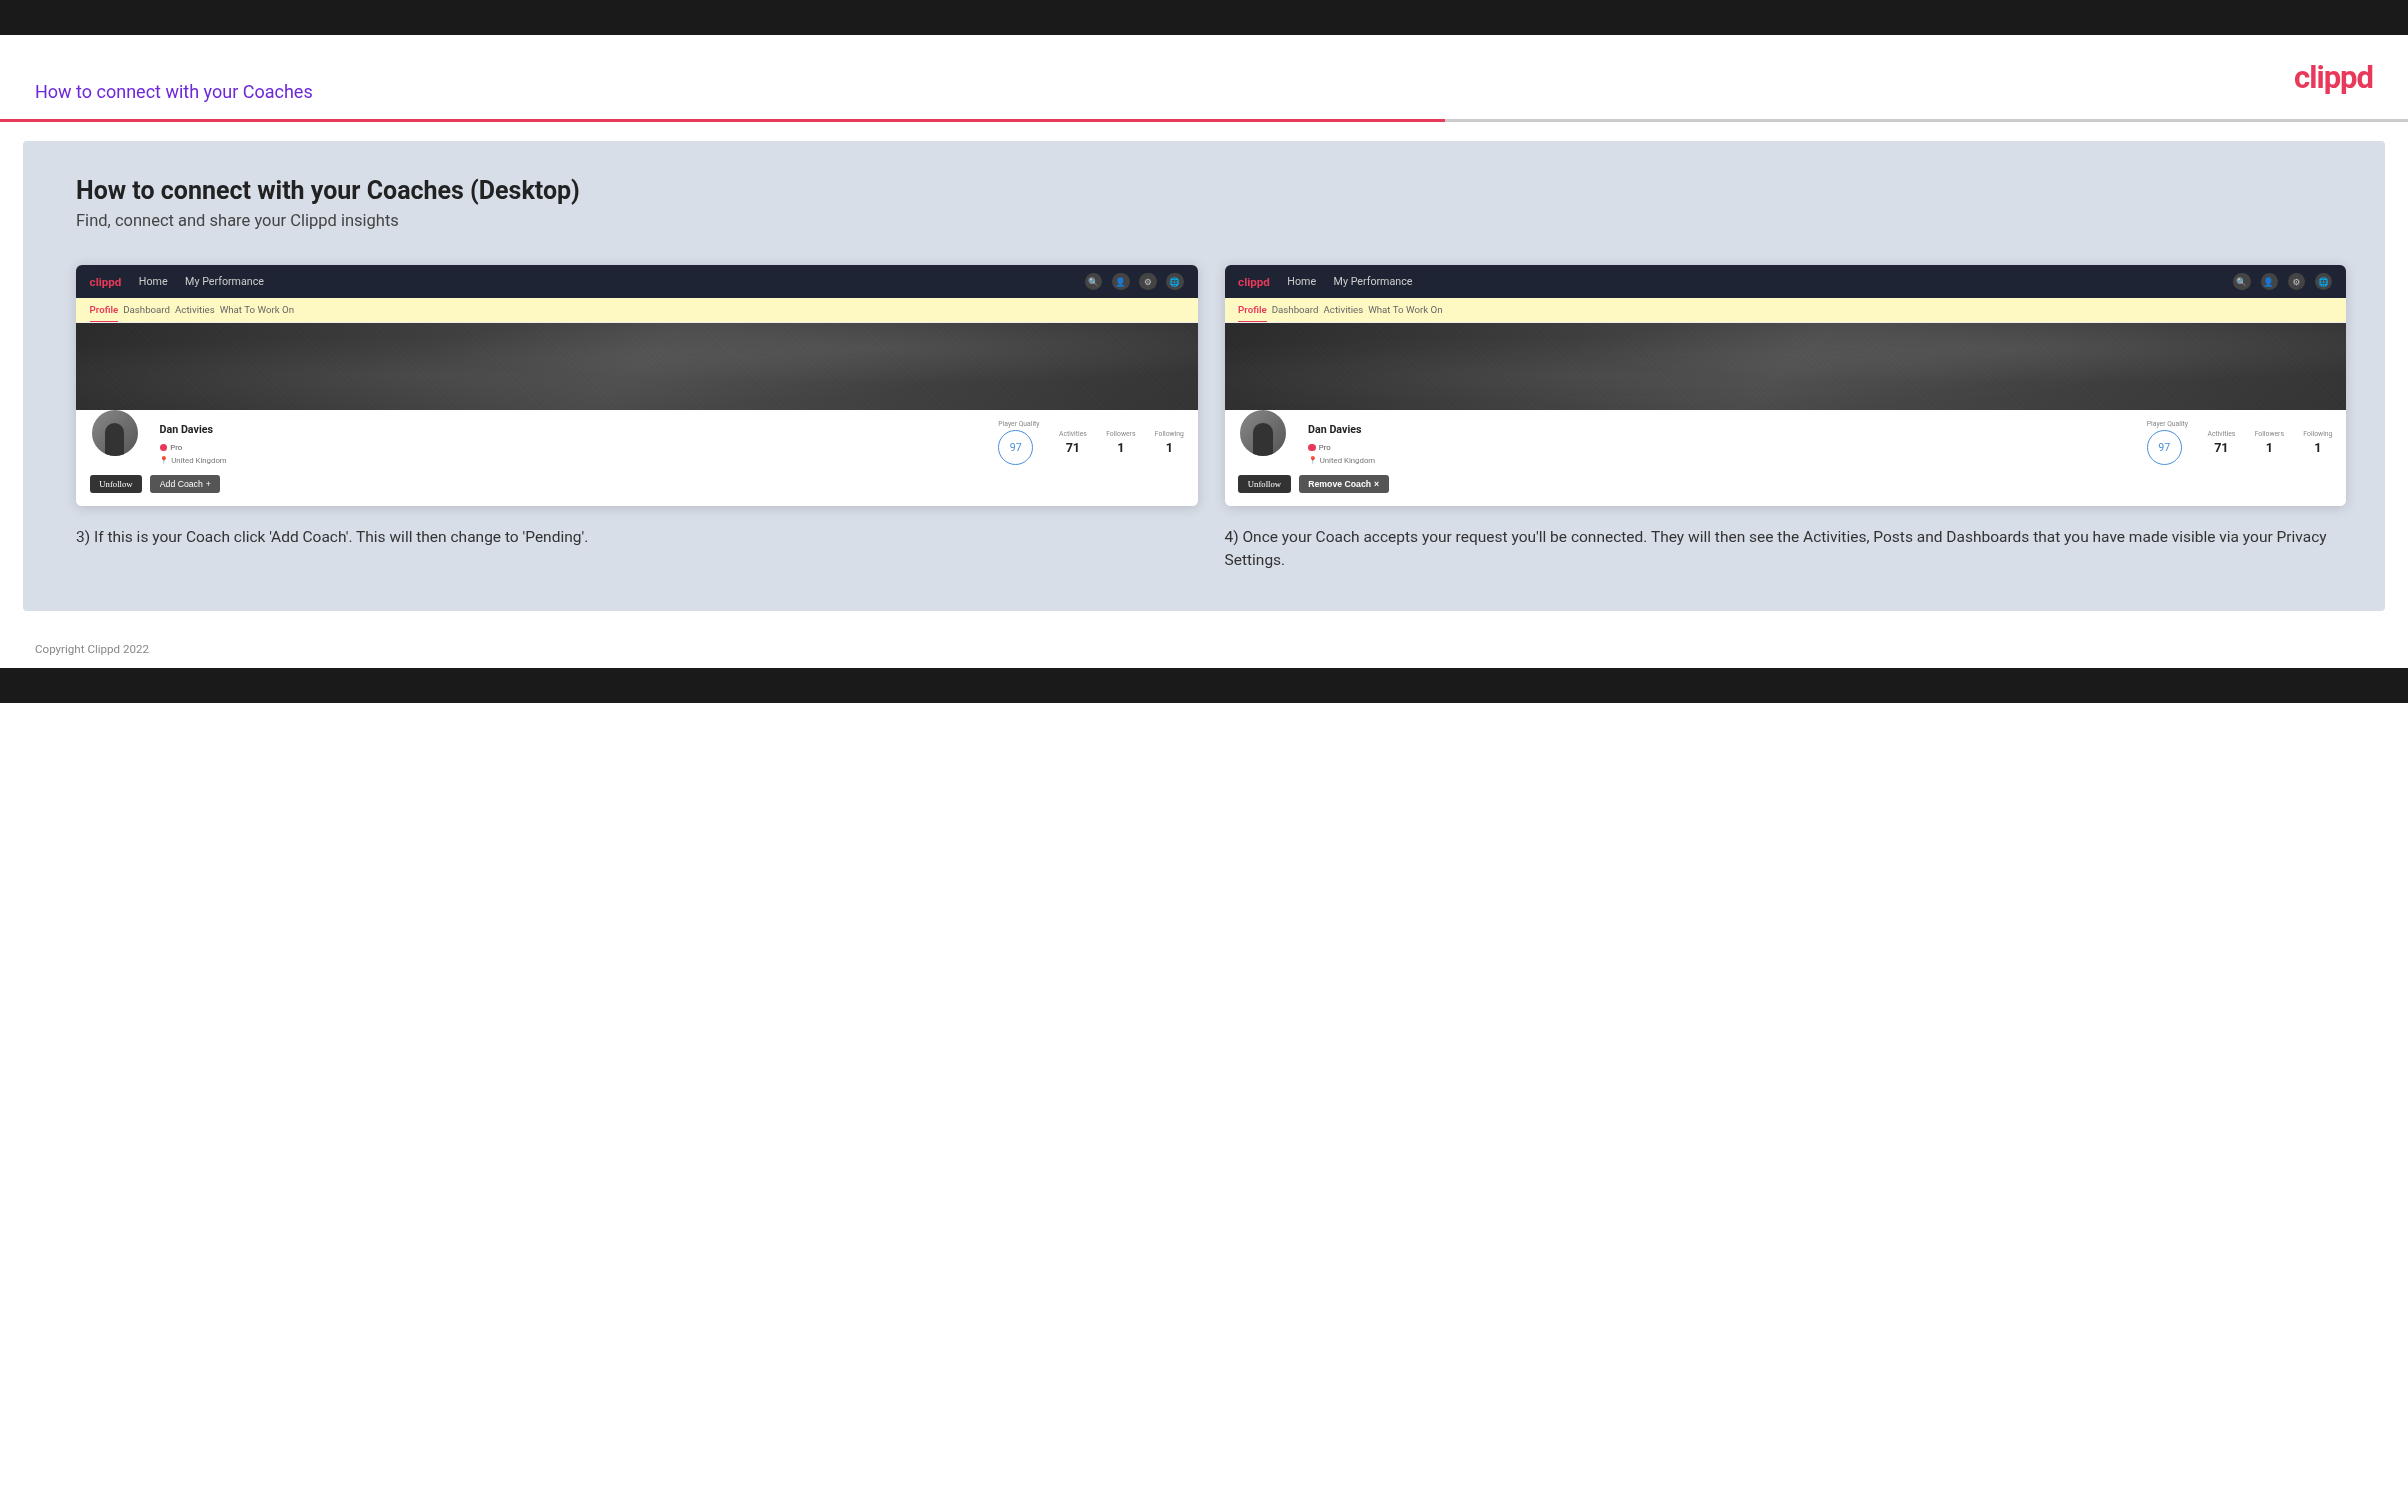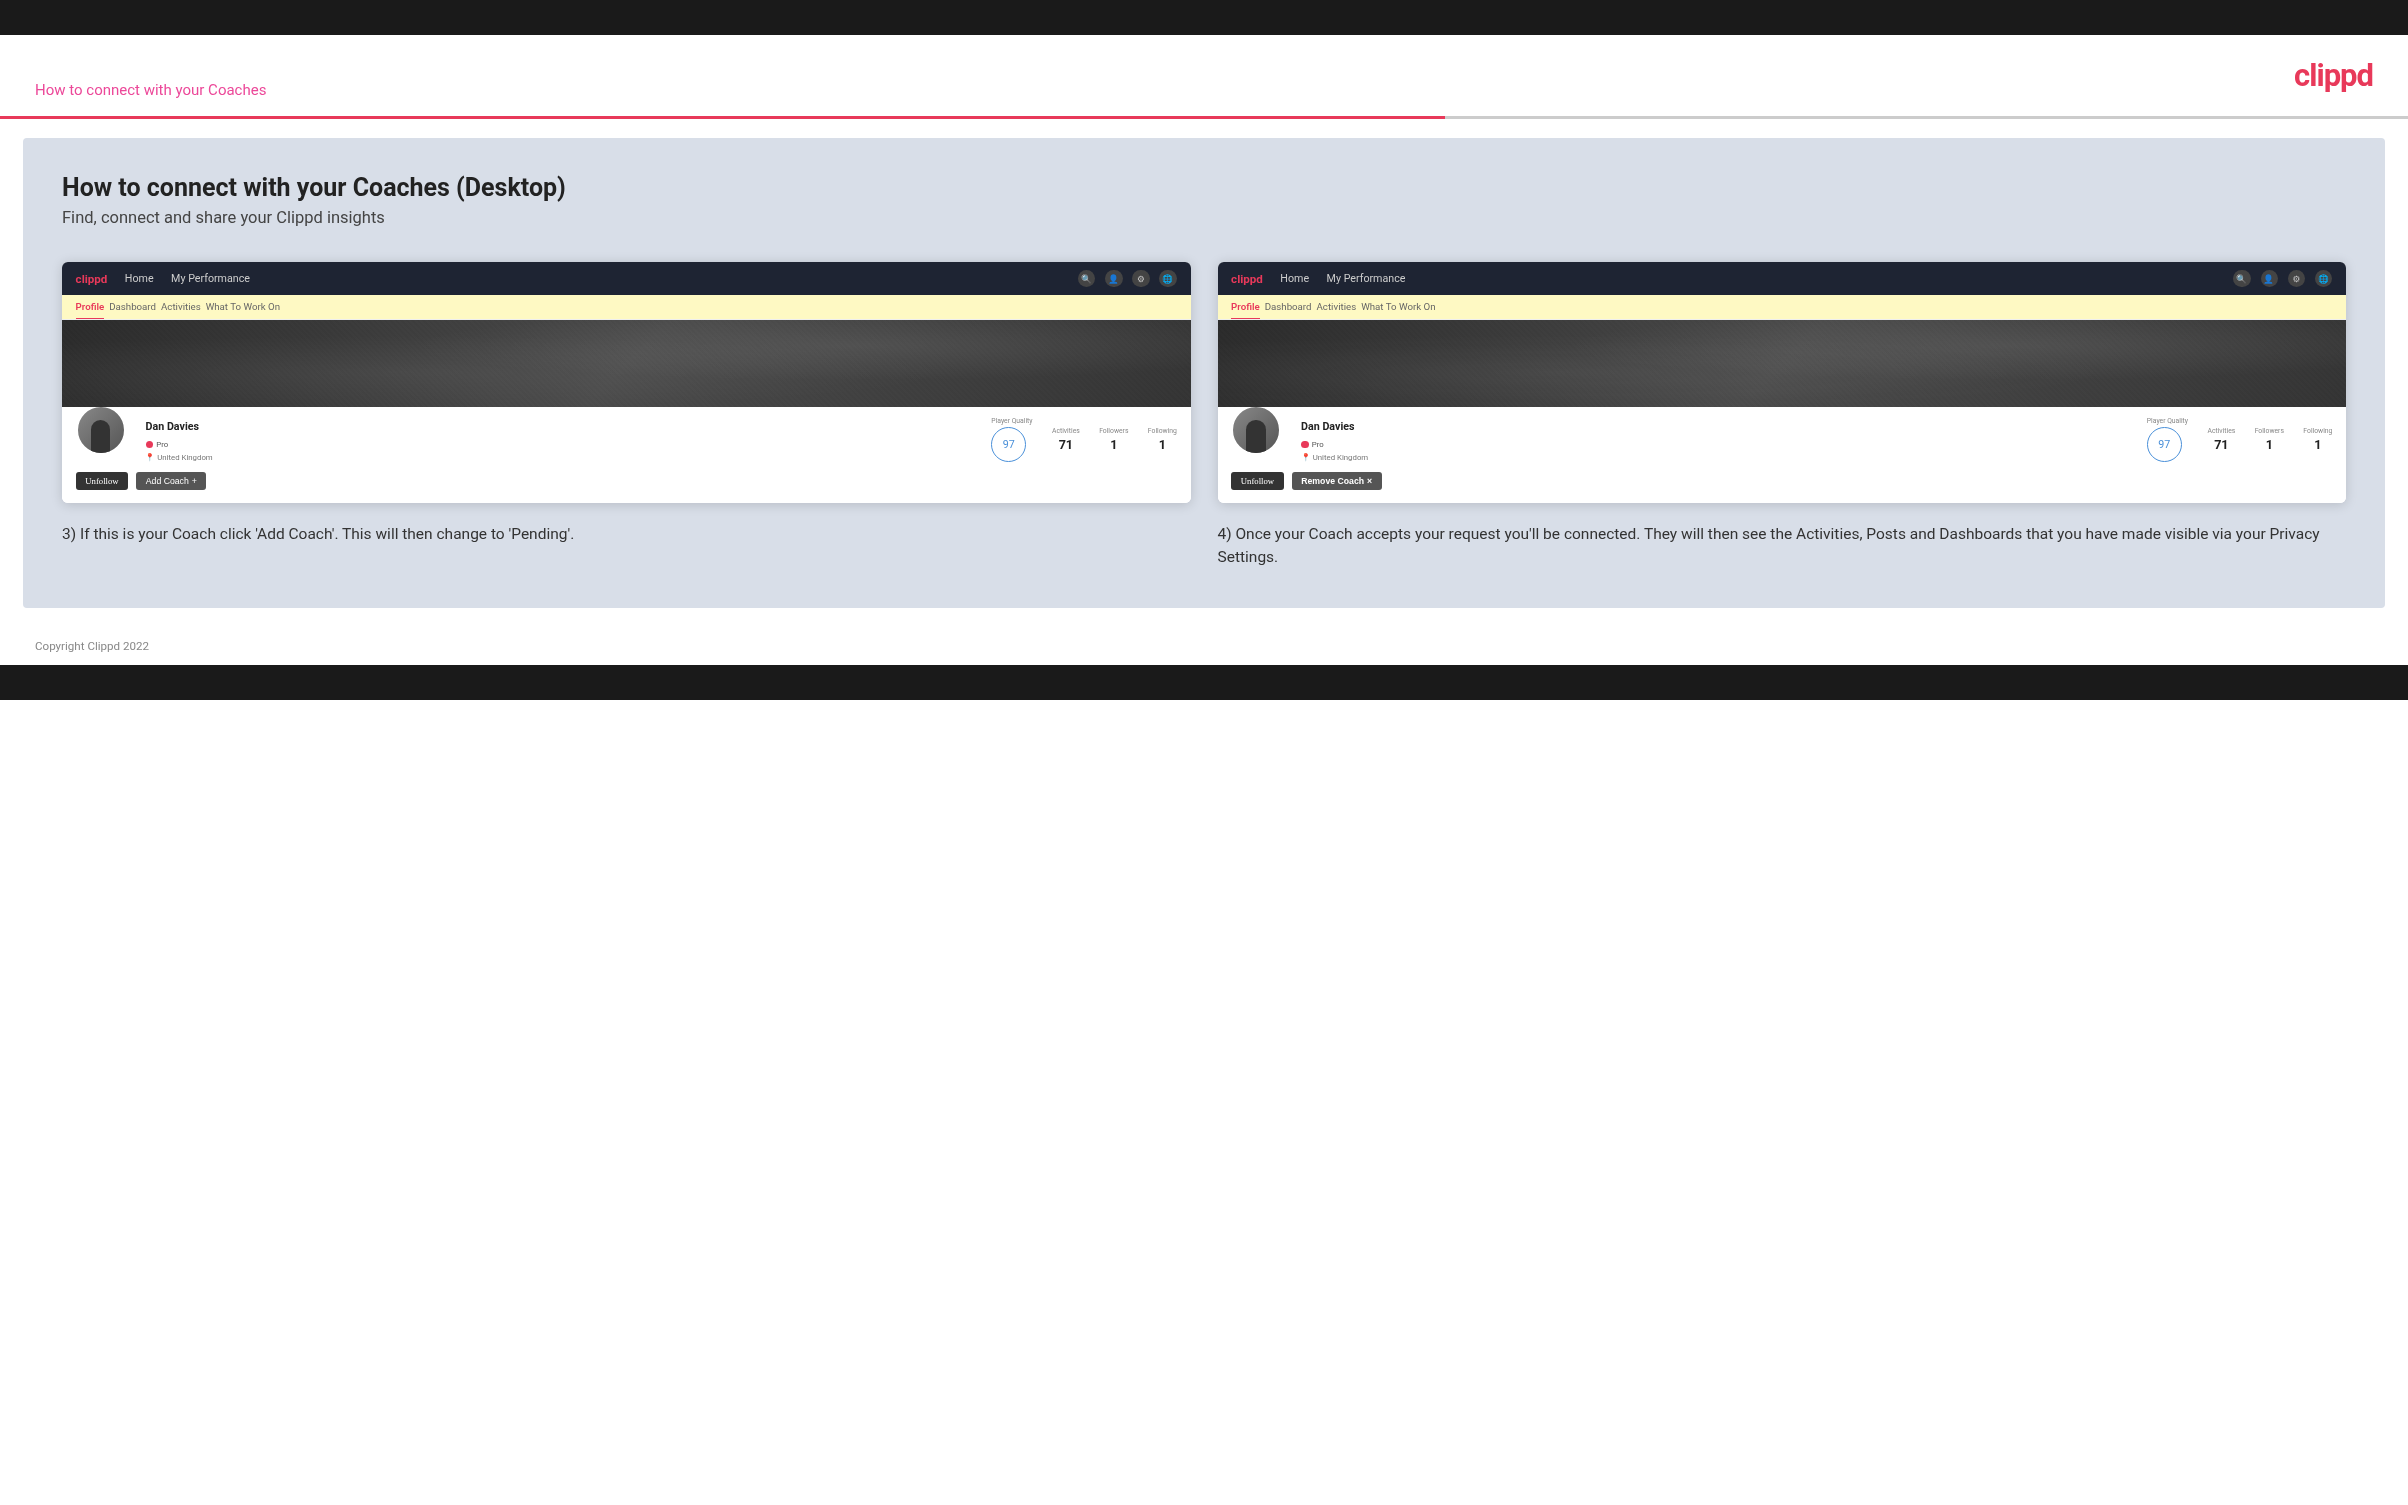--- a/index.html
+++ b/index.html
@@ -18,43 +18,43 @@
 
     
     .header {
       display: flex;
       align-items: center;
       justify-content: space-between;
       padding: 17.5px 35px;
       background: #fff;
     }
     .header-title {
-      font-size: 15px;
-      color: #ec4899;
+      font-size: 18px;
+      color: #6d28d9;
       margin-top: 28px;
     }
     .logo-clippd {
       font-size: 31px;
       font-weight: 700;
       color: #e8395a;
       letter-spacing: -1px;
     }
 
     
     .header-divider {
       height: 2.9px;
       background: linear-gradient(to right, #e8395a 60%, #ccc 60%);
       margin: 0 0 0 0;
     }
 
     
     .main-content {
       background: #d8dee8;
       margin: 19.4px 23px;
-      padding: 35px 39px 39px 39px;
+      padding: 35px 39px 39px 53px;
       border-radius: 3.9px;
     }
 
     .page-heading {
       font-size: 25px;
       font-weight: 700;
       color: #222;
       margin-bottom: 5.8px;
     }
     .page-subheading {

